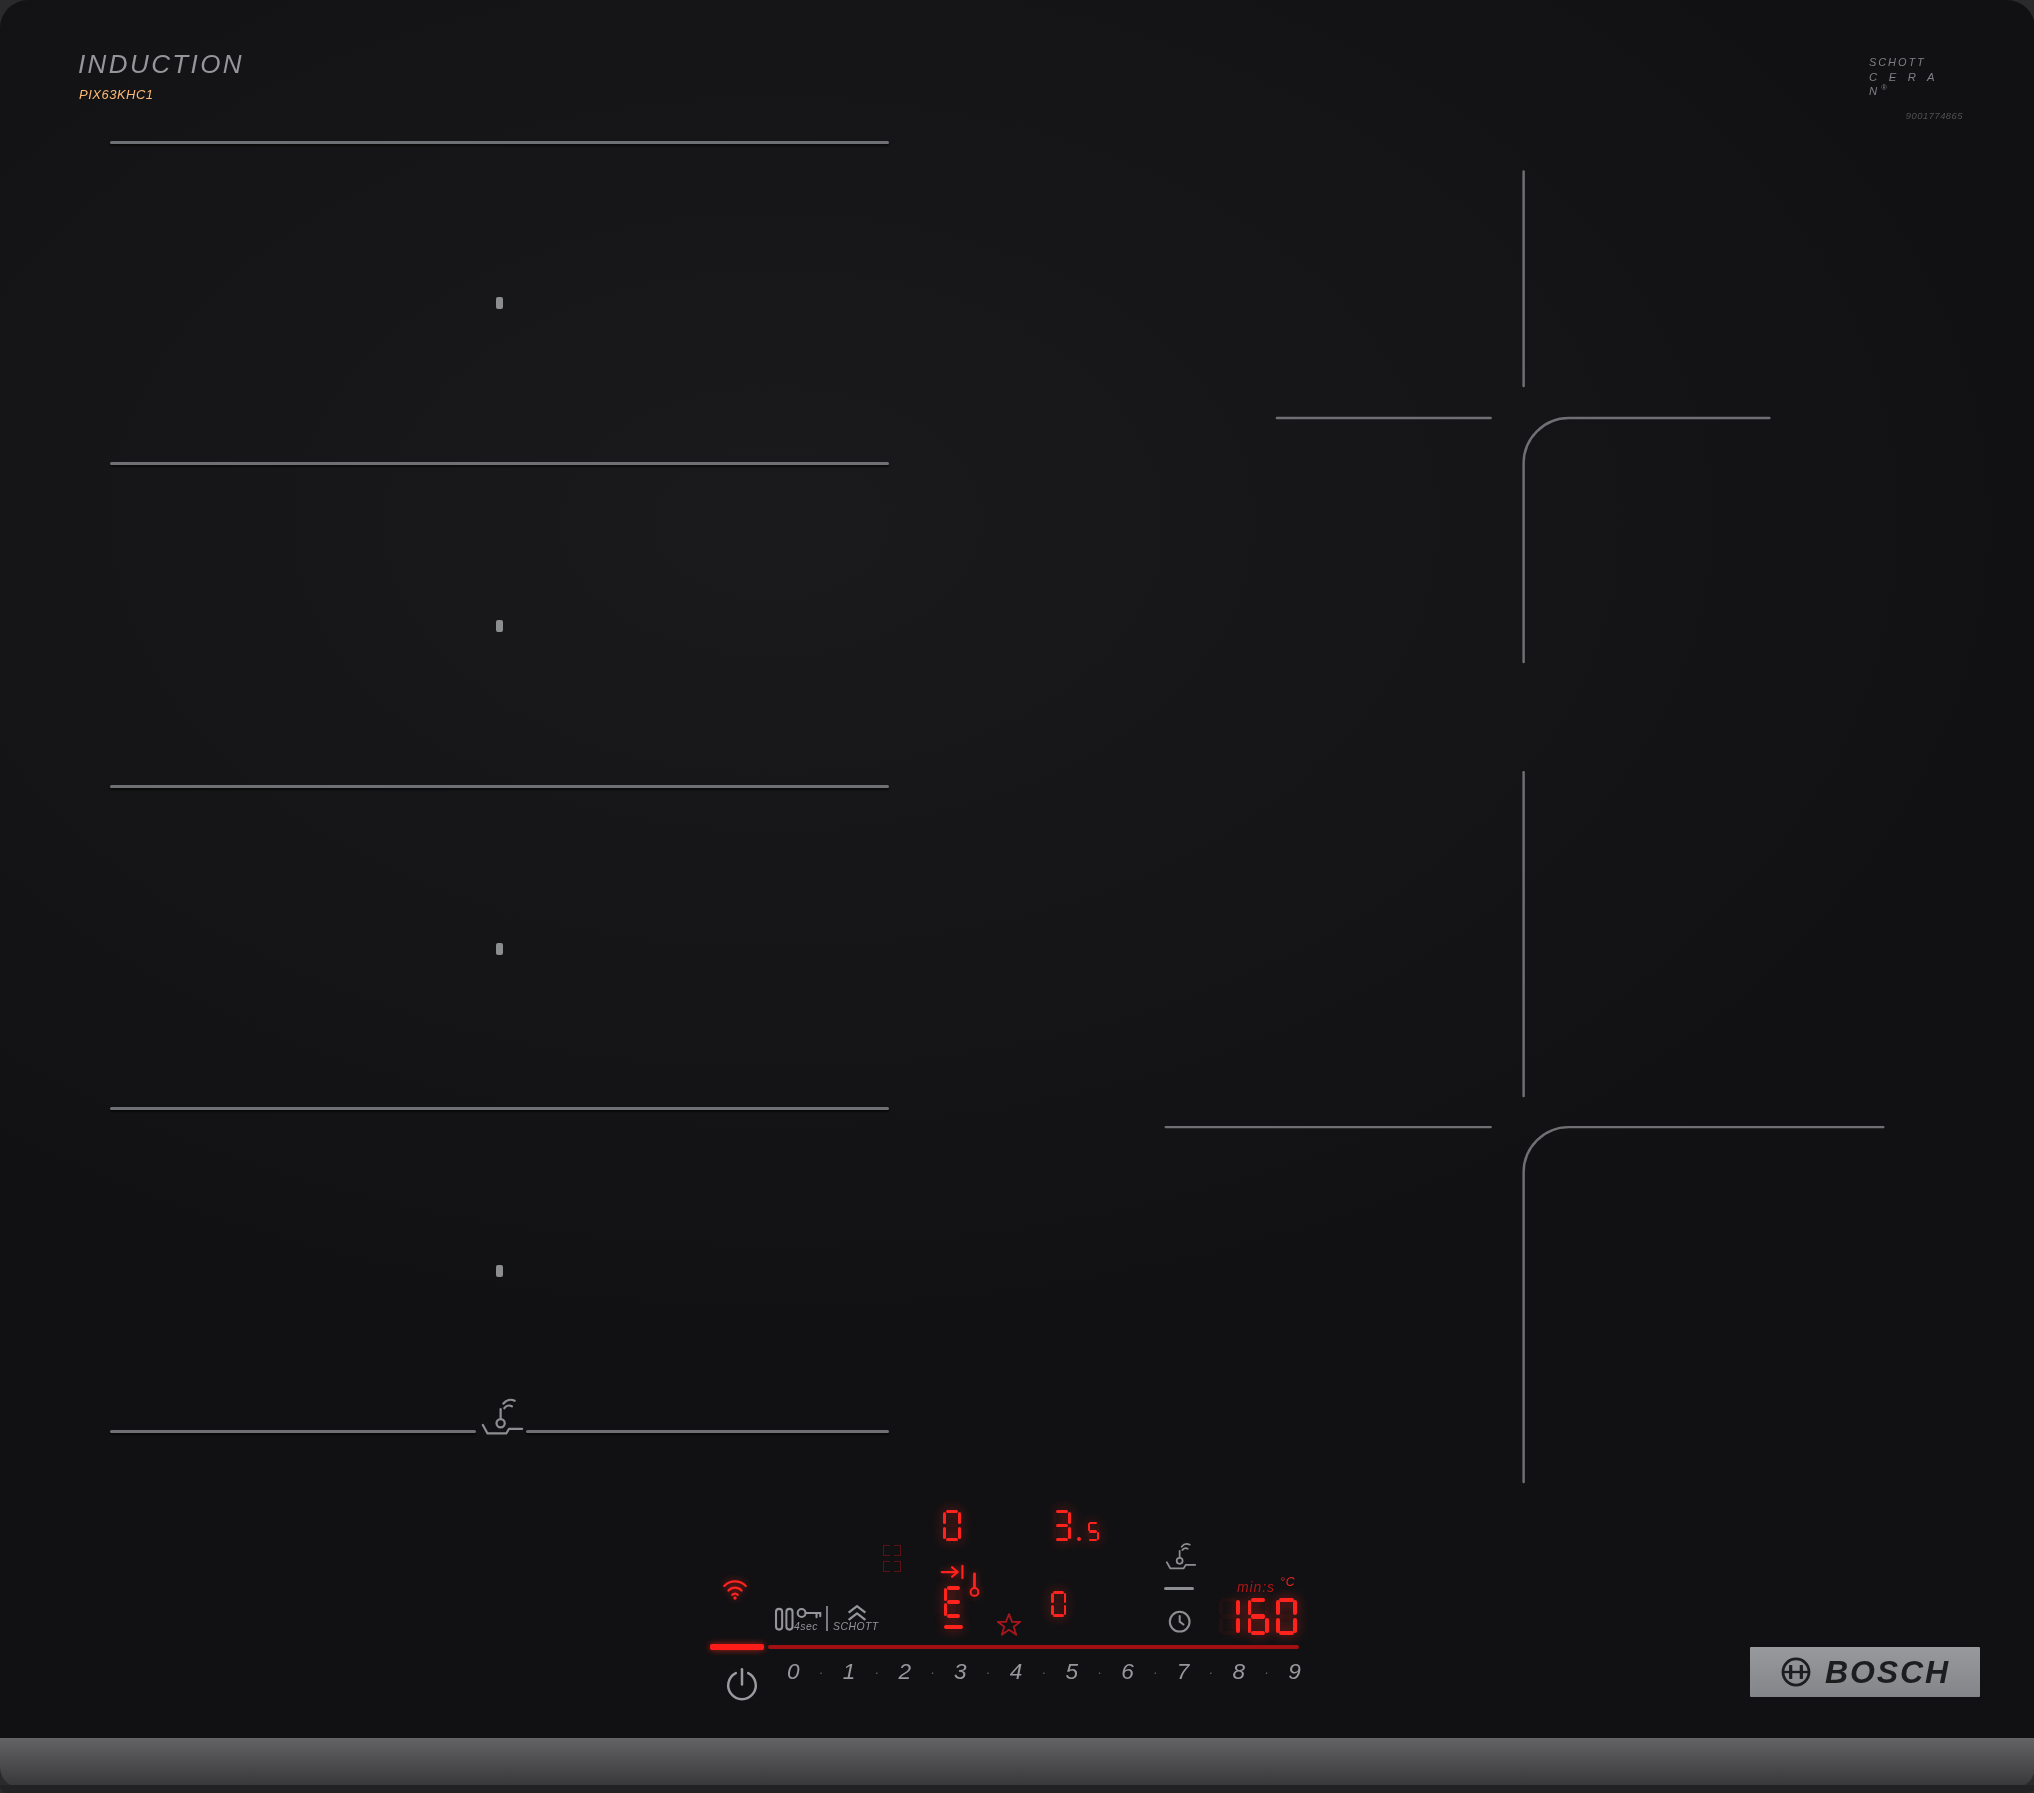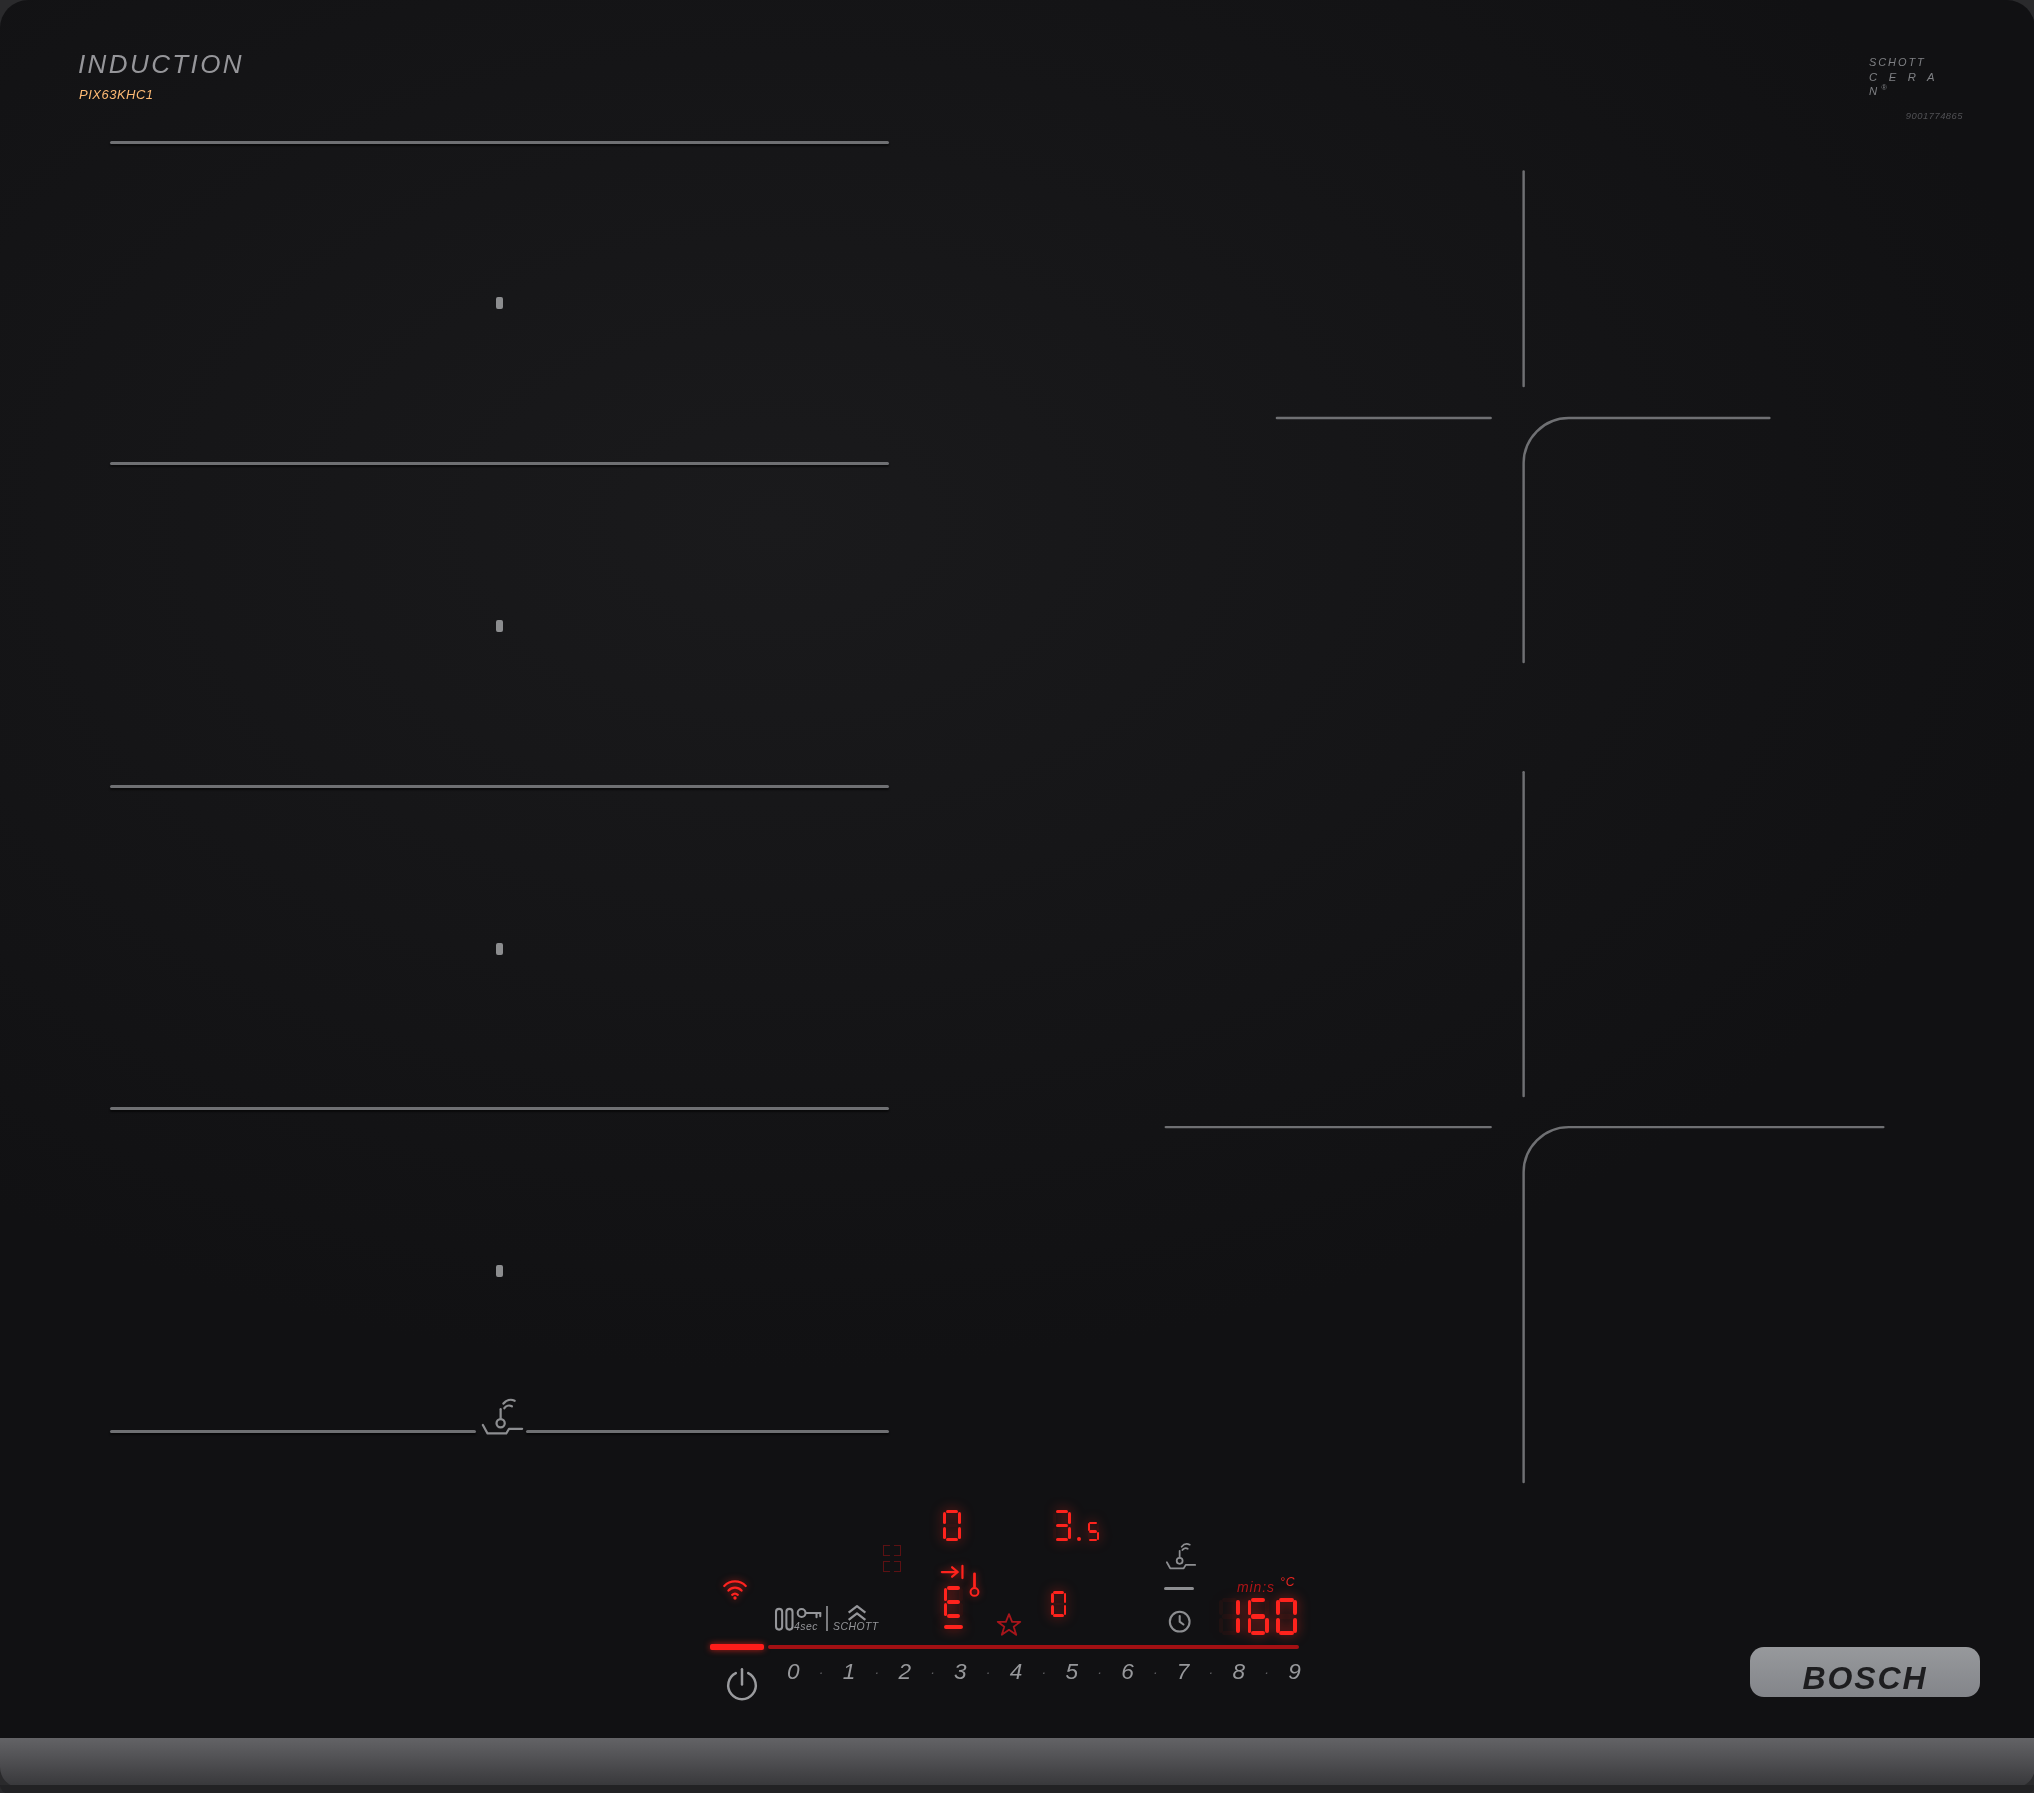--- a/index.html
+++ b/index.html
@@ -16,22 +16,22 @@
          background:#222224;border-radius:0 0 21px 21px;}
   
   .t-induction{position:absolute;left:78px;top:49px;font-size:26px;letter-spacing:2.4px;color:#96969a;}
   .t-model{position:absolute;left:79px;top:87px;font-size:13px;letter-spacing:0.5px;color:#fdba74;}
   .schott{position:absolute;left:1869px;top:56px;width:94px;color:#7f8084;}
   .schott .l1{font-size:11px;letter-spacing:1.9px;}
   .schott .l2{font-size:11.3px;letter-spacing:4.2px;margin-top:2.8px;}
   .schott sup{font-size:7.5px;}
   .schott .code{font-size:9.4px;color:#515155;margin-top:13px;text-align:right;letter-spacing:0.5px;}
   .bosch-badge{position:absolute;left:1750px;top:1647px;width:230px;height:50px;
-         background:linear-gradient(#97999c,#83858a);border-radius:14px;
-         display:flex;align-items:center;justify-content:center;gap:13px;flex-direction:column;}
+         background:linear-gradient(#97999c,#83858a);border-radius:1px;
+         display:flex;align-items:center;justify-content:center;gap:13px;}
   .bosch-badge .word{font-size:32px;font-weight:bold;letter-spacing:1.9px;color:#1d1d1f;}
   
   .zline{position:absolute;height:2.8px;background:#6f7073;border-radius:1.9px;
          box-shadow:0 1.9px 1.9px rgba(0,0,0,.55);}
   .potdot{position:absolute;width:6.6px;height:12.2px;background:#8c8d8f;border-radius:1.9px;}
   svg{display:block;}
   
   .led{color:#ff231d;filter:drop-shadow(0 0 5.6px rgba(255,40,28,.65));}
   .seg-row{position:absolute;display:flex;align-items:flex-end;gap:5.6px;}
   .d7{position:relative;display:inline-block;}

